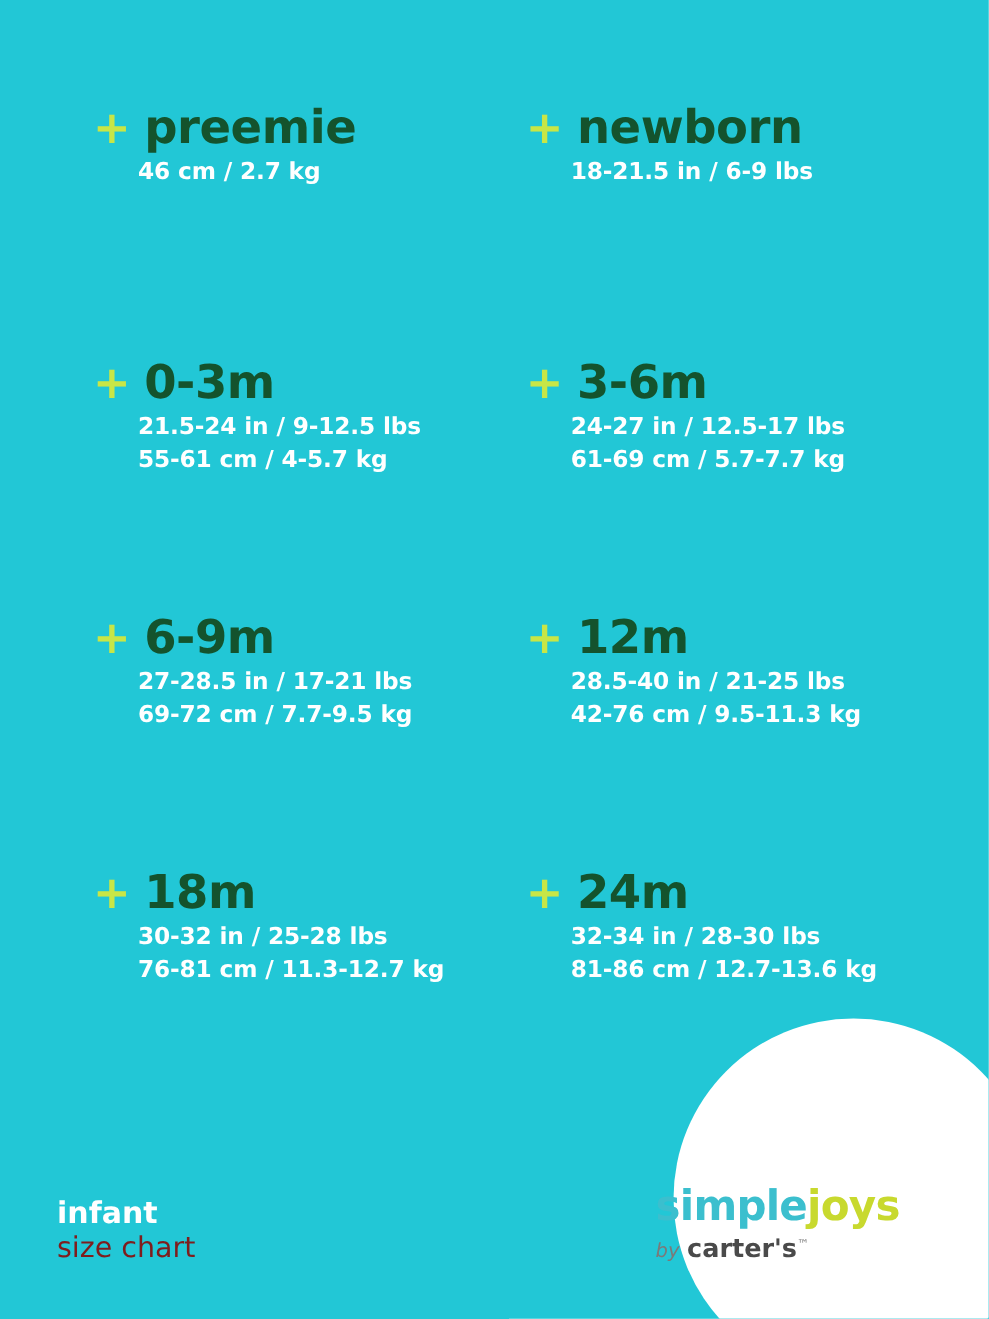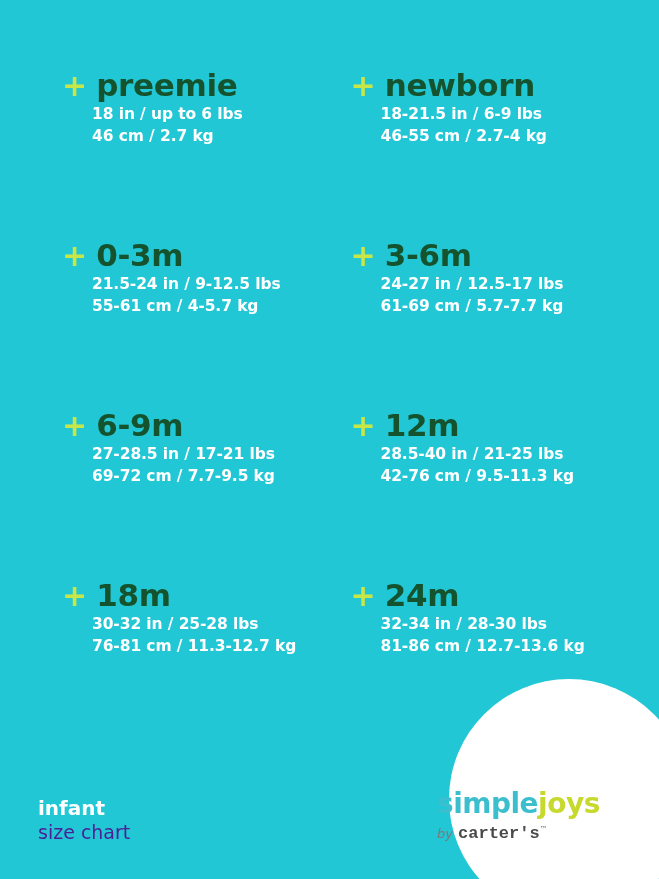--- a/index.html
+++ b/index.html
@@ -70,21 +70,21 @@
     left: 38px;
     bottom: 34px;
   }
   .footer-line1 {
     color: #ffffff;
     font-size: 20px;
     font-weight: bold;
     line-height: 1.25;
   }
   .footer-line2 {
-    color: #4c1d95;
+    color: #7f1d1d;
     font-size: 19px;
     font-weight: normal;
     line-height: 1.25;
   }
   .brand-circle {
     position: absolute;
     right: -30px;
     bottom: -40px;
     width: 240px;
     height: 240px;
@@ -121,51 +121,48 @@
   }
   .brand-by {
     font-style: italic;
     font-size: 13px;
     color: #7a7a7a;
   }
   .brand-carters {
     color: #4a4a4a;
     font-weight: bold;
     font-size: 17px;
-    font-family: Liberation Mono, monospace;
   }
   .brand-tm {
     font-size: 8px;
     vertical-align: super;
     color: #7a7a7a;
   }
 </style>
 </head>
 <body>
 
 <div class="chart">
 
   <div class="grid">
 
     <div class="cell">
       <div class="size-head">
         <span class="plus">+</span>
         <span class="size-label">preemie</span>
       </div>
-      <div class="detail">18 in / up to 6 lbs</div>
       <div class="detail">46 cm / 2.7 kg</div>
     </div>
 
     <div class="cell">
       <div class="size-head">
         <span class="plus">+</span>
         <span class="size-label">newborn</span>
       </div>
       <div class="detail">18-21.5 in / 6-9 lbs</div>
-      <div class="detail">46-55 cm / 2.7-4 kg</div>
     </div>
 
     <div class="cell">
       <div class="size-head">
         <span class="plus">+</span>
         <span class="size-label">0-3m</span>
       </div>
       <div class="detail">21.5-24 in / 9-12.5 lbs</div>
       <div class="detail">55-61 cm / 4-5.7 kg</div>
     </div>

